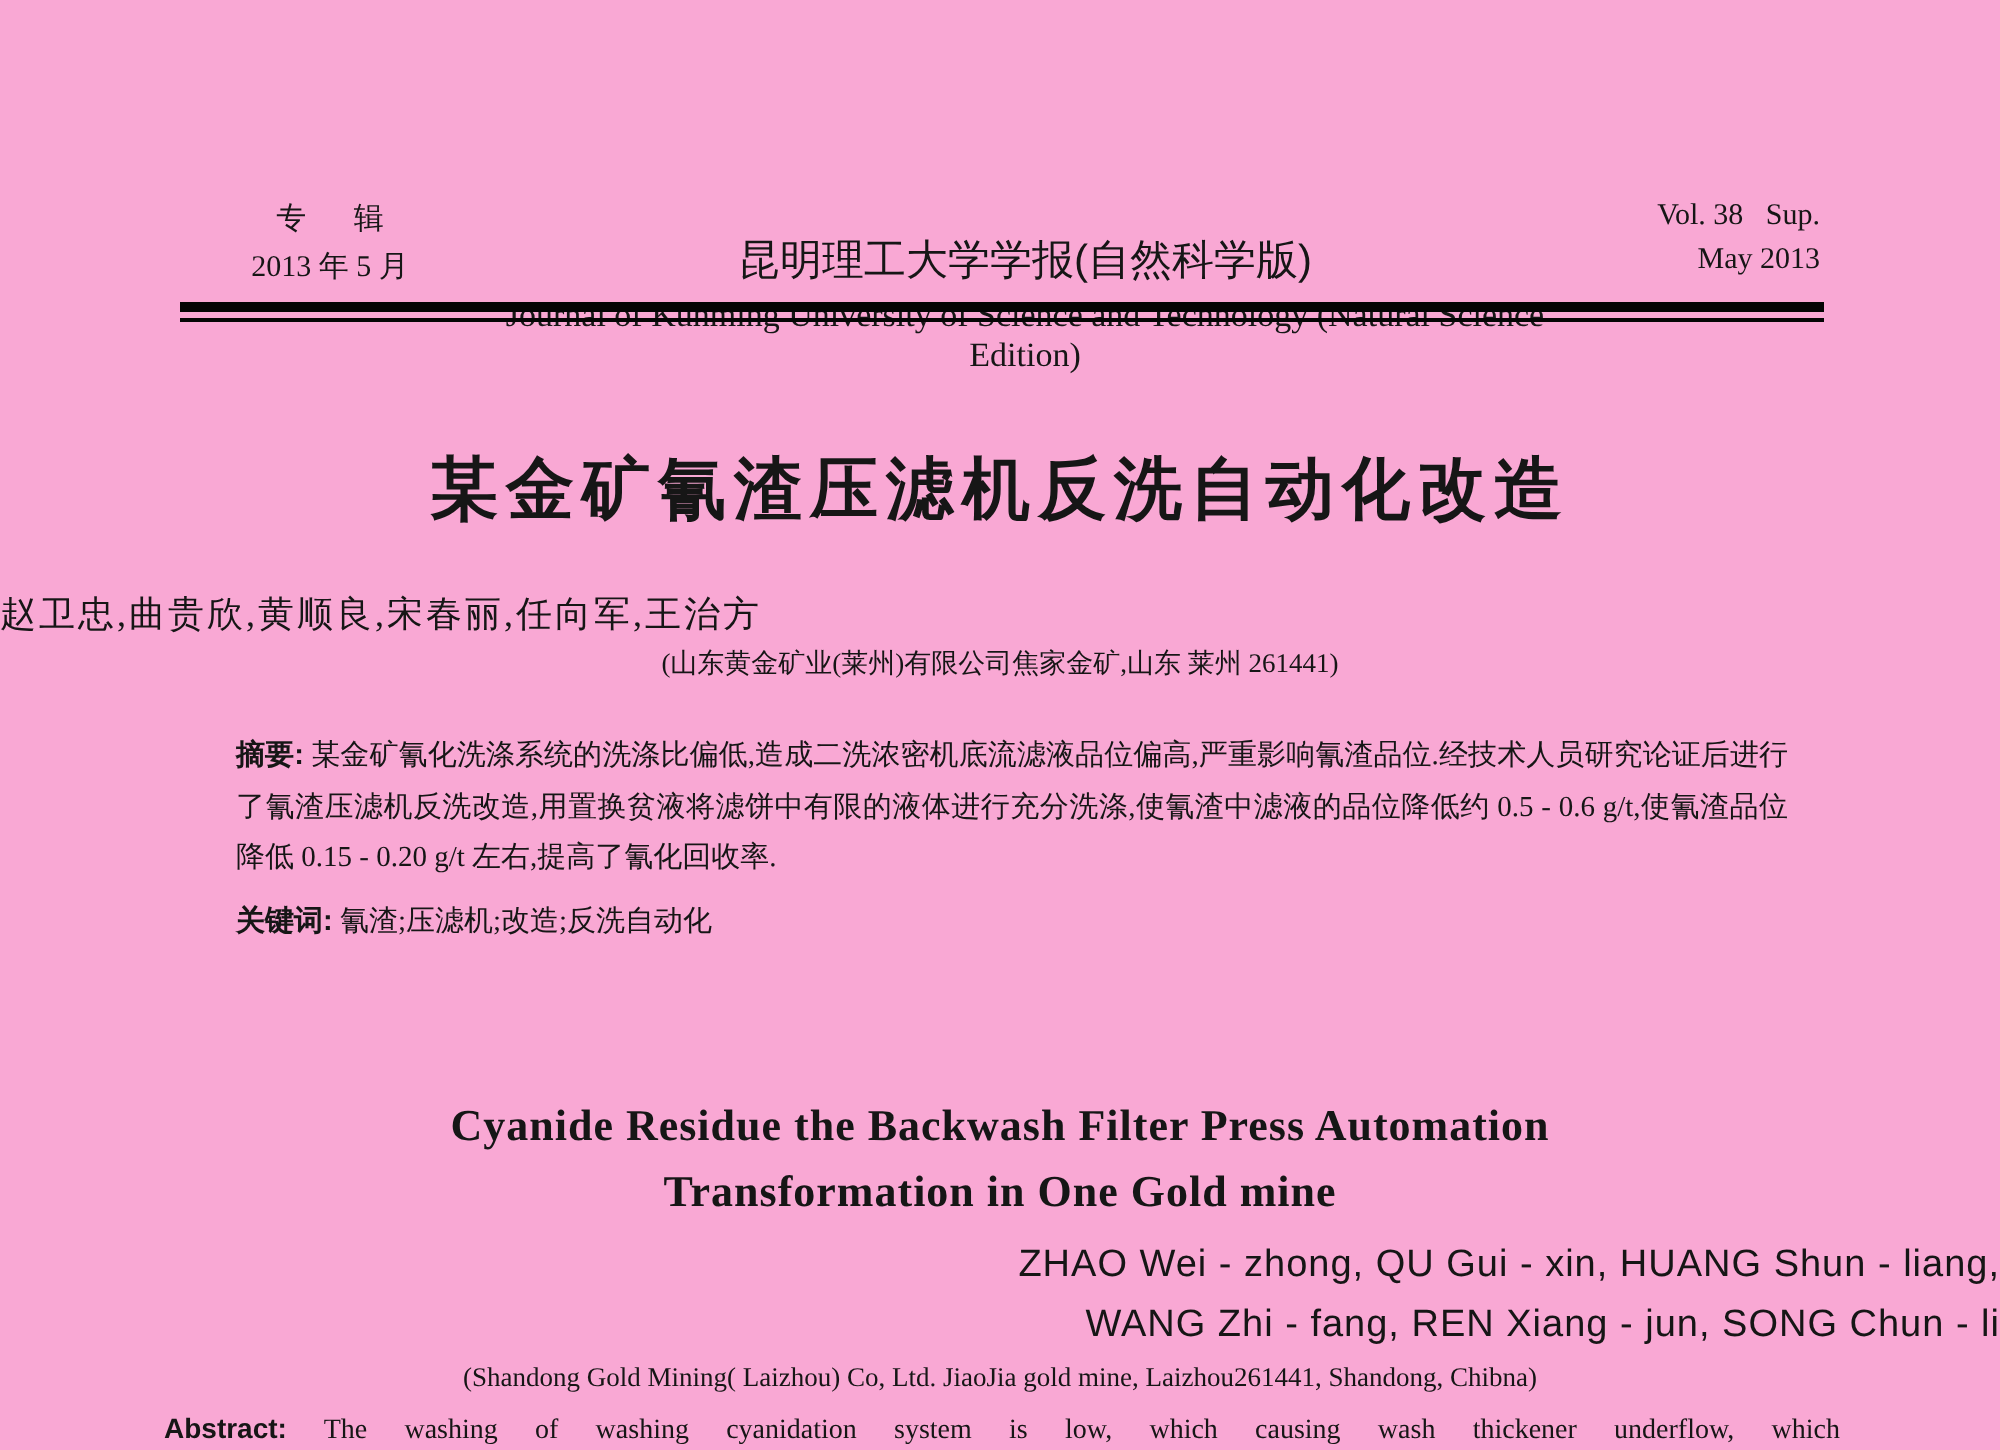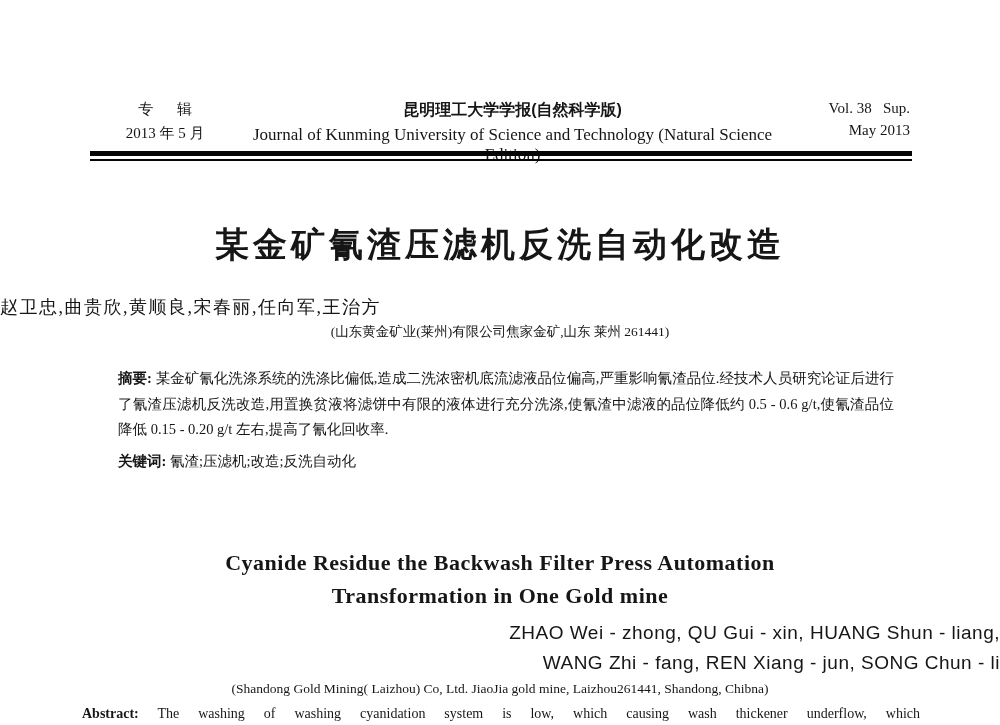--- a/index.html
+++ b/index.html
@@ -1,50 +1,50 @@
 <!DOCTYPE html>
 <html><head>
 <meta charset="utf-8">
 <style>
   html,body{margin:0;padding:0;background:#e8e8e8;}
   .page{
     position:relative;
     width:1000px;height:725px;
     margin:0 auto;
-    background:#ffffff;
+    background:#f9a8d4;
     color:#161616;
     overflow:hidden;
     font-family:"Liberation Serif", serif;
   }
   
   .hdr{position:absolute;left:90px;right:90px;top:100px;display:flex;align-items:flex-start;}
   .hdr-left{width:150px;text-align:center;}
   .hdr-left .l1{font-size:15px;letter-spacing:10px;padding-left:10px;}
   .hdr-left .l2{font-size:15px;margin-top:5px;white-space:pre;}
   .hdr-center{flex:1;text-align:center;}
-  .hdr-center .l1{font-family:"Liberation Sans", sans-serif;font-weight:bold;font-size:16px;}
+  .hdr-center .l1{font-family:"Liberation Sans", sans-serif;font-weight:normal;font-size:21px;margin-top:16px;}
   .hdr-center .l2{font-size:17px;margin-top:4px;}
   .hdr-right{width:125px;text-align:right;}
   .hdr-right .l1{font-size:15px;white-space:pre;}
   .hdr-right .l2{font-size:15px;margin-top:5px;}
   .rule{position:absolute;left:90px;right:88px;top:151px;}
   .rule-thick{height:5px;background:#050505;}
   .rule-thin{height:2px;background:#050505;margin-top:3px;}
   
   .title-zh{
     position:absolute;left:0;right:0;top:222px;text-align:center;
     font-family:"Liberation Sans", sans-serif;font-weight:bold;
     font-size:34px;letter-spacing:4px;
   }
   .authors-zh{position:absolute;left:0;right:0;top:295px;font-size:18px;letter-spacing:1.5px;}
   .affil-zh{position:absolute;left:0;right:0;top:323px;text-align:center;font-size:13.5px;}
   
   .meta{position:absolute;left:118px;width:776px;top:366px;font-size:14.5px;line-height:25.5px;}
   .meta p{margin:0;text-align:justify;}
-  .label{font-family:Liberation Serif, serif;font-weight:bold;margin-top:34px;}
+  .label{font-family:Liberation Sans, sans-serif;font-weight:bold;margin-top:34px;}
   .kw{margin-top:6px !important;text-align:left !important;}
   .cls{text-align:left !important;}
   .gap{display:inline-block;width:32px;}
   
   .title-en{position:absolute;left:0;right:0;top:546px;text-align:center;
     font-weight:bold;font-size:22px;line-height:33px;letter-spacing:0.5px;}
   .authors-en{position:absolute;left:0;right:0;top:618px;text-align:right;
     font-family:"Liberation Sans", sans-serif;font-size:19px;line-height:30px;letter-spacing:0.5px;}
   .affil-en{position:absolute;left:0;right:0;top:681px;text-align:center;font-size:13.5px;}
   .abstract-en{position:absolute;left:82px;right:80px;top:703px;font-size:14px;

